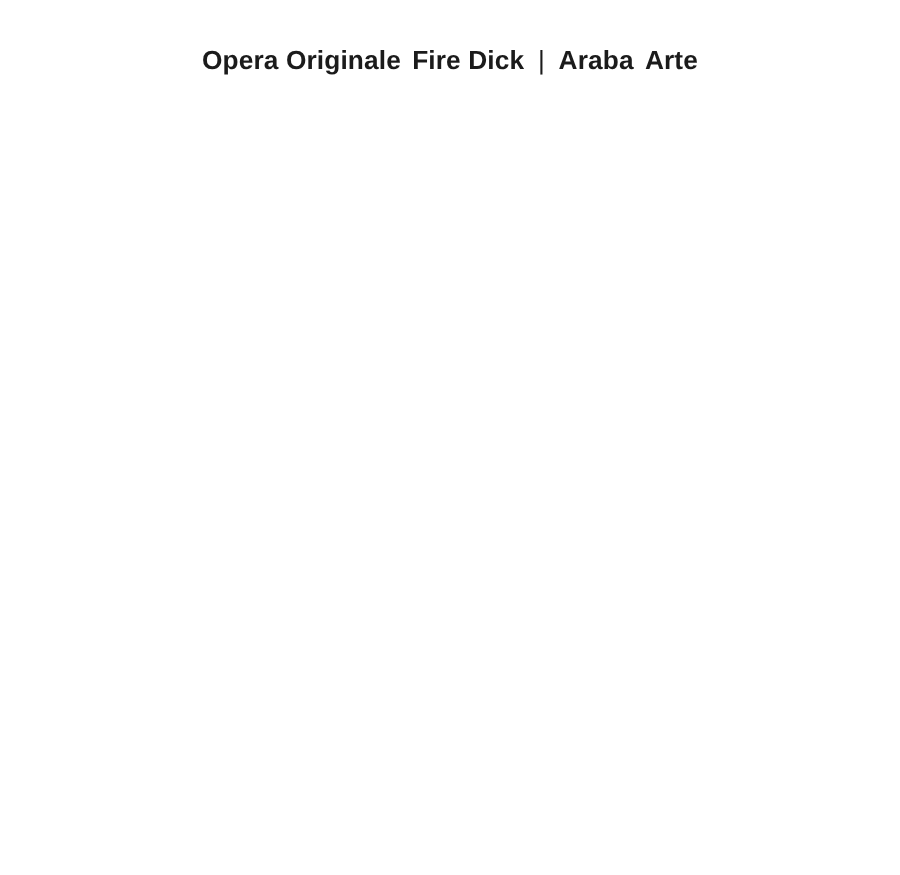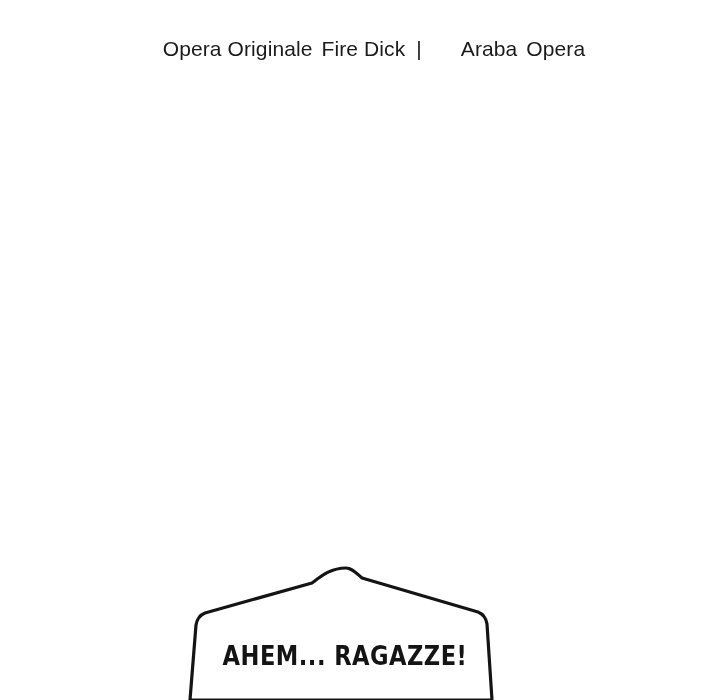--- a/index.html
+++ b/index.html
@@ -27,25 +27,24 @@
     left: 0;
     width: 720px;
     text-align: center;
     font-size: 21px;
     line-height: 1.2;
     color: #1b1b1b;
     white-space: nowrap;
     letter-spacing: 0.1px;
   }
   .credits .light {
-    font-weight: 400;
-    margin-left: 28px;
+    font-weight: 700;
   }
   .credits .bold {
-    font-weight: 400;
+    font-weight: 700;
   }
   .credits .sep {
     font-weight: 400;
     color: #1b1b1b;
     padding: 0 2px;
   }
   .credits .gap {
     display: inline-block;
     width: 9px;
   }
@@ -78,31 +77,17 @@
     transform-origin: center top;
     white-space: nowrap;
   }
 </style>
 </head>
 <body>
 
 <div class="page">
 
   <div class="credits">
-    <span class="light">Opera Originale</span><span class="gap"></span><span class="bold">Fire Dick</span><span class="gap"></span><span class="sep">|</span><span class="gap"></span><span class="light">Araba</span><span class="gap"></span><span class="bold">Opera</span>
+    <span class="light">Opera Originale</span><span class="gap"></span><span class="bold">Fire Dick</span><span class="gap"></span><span class="sep">|</span><span class="gap"></span><span class="light">Araba</span><span class="gap"></span><span class="bold">Arte</span>
   </div>
 
-  <div class="panel">
-    <svg class="bubble-svg" width="720" height="220" viewBox="0 0 720 220">
-      <path d="M346 88 C 330 88, 320 97, 312 103
-               L 205 133
-               C 200 135, 197 139, 196 145
-               L 190 220
-               L 492 220
-               L 487 144
-               C 486 138, 483 134, 478 132
-               L 362 98
-               C 356 93, 352 88, 346 88 Z" fill="#ffffff" stroke="#141414" stroke-width="3.2" stroke-linejoin="round" stroke-linecap="round"></path>
-    </svg>
-    <div class="bubble-text">AHEM... RAGAZZE!</div>
-  </div>
 
 </div>
 
 </body></html>

